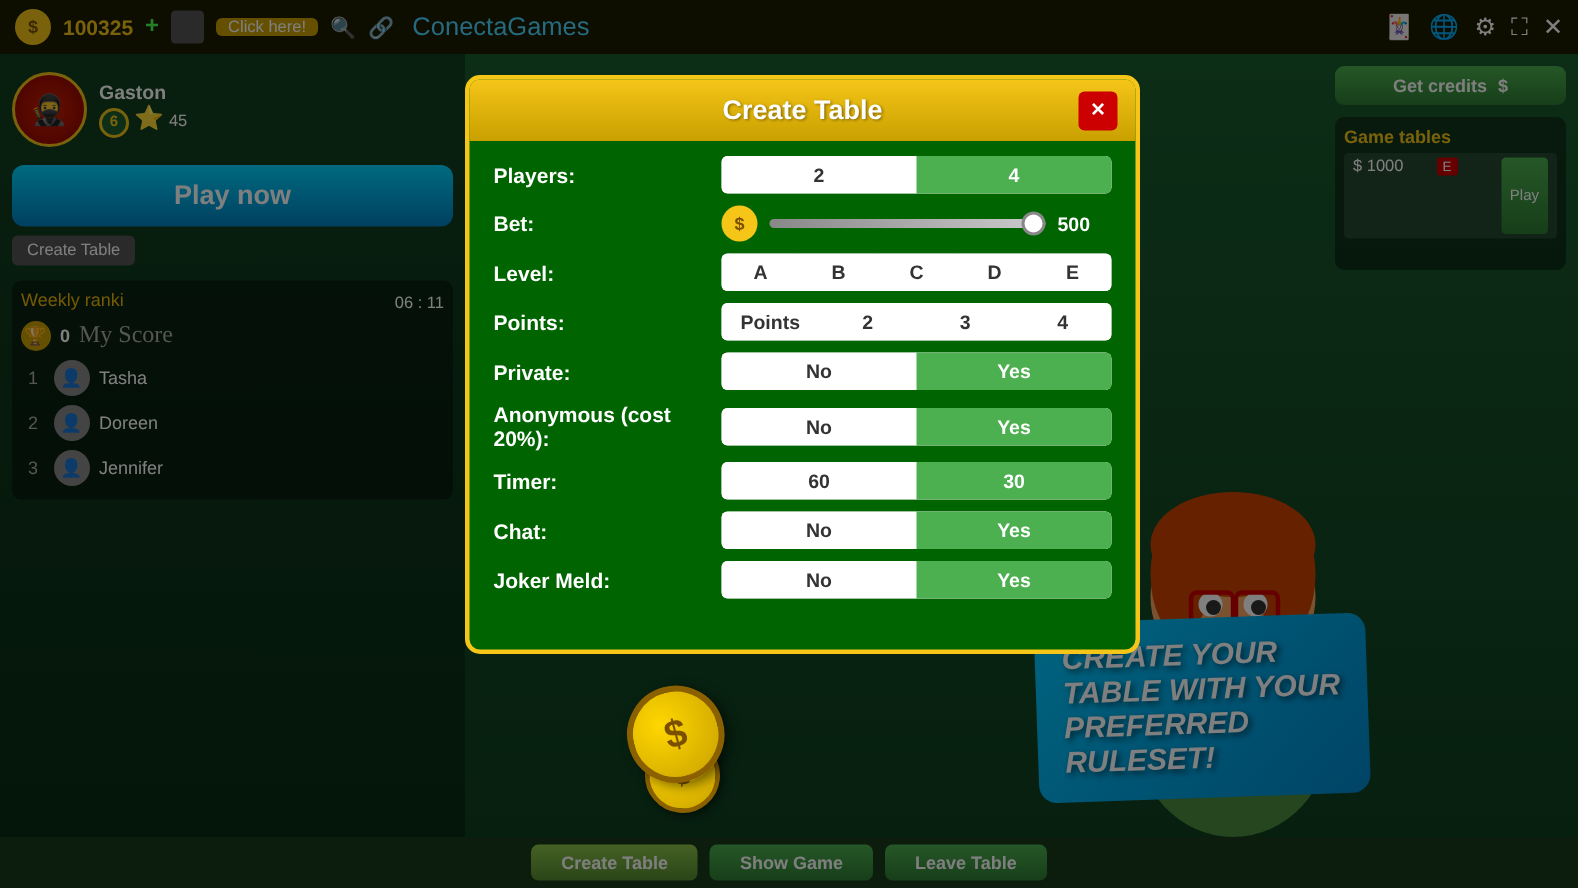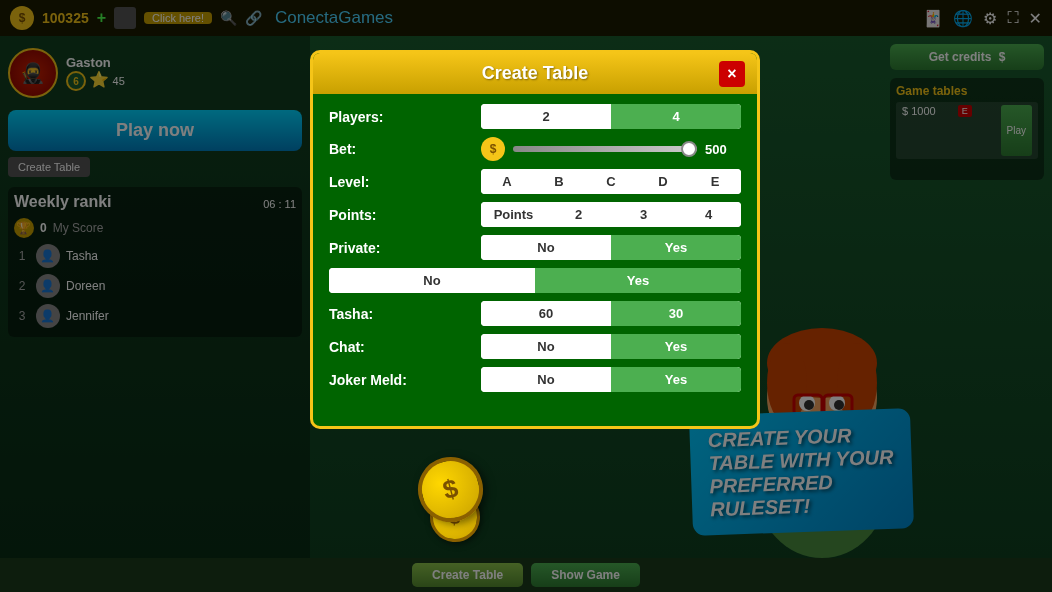--- a/index.html
+++ b/index.html
@@ -119,23 +119,23 @@
     }
 
     
     .weekly-ranking {
       background: rgba(0,0,0,0.4);
       border-radius: 6px;
       padding: 6px;
       margin-top: 8px;
     }
     .ranking-title {
-      color: #ffffff;
-      font-weight: bold;
-      font-size: 16px;
+      color: #eab308;
+      font-weight: normal;
+      font-size: 12px;
       margin-bottom: 4px;
     }
     .ranking-timer {
       color: #fff; font-size: 11px;
     }
     .ranking-row {
       display: flex; align-items: center; gap: 6px;
       padding: 3px 0; color: #fff; font-size: 12px;
     }
     .rank-num { width: 16px; text-align: center; color: #aaa; }
@@ -412,21 +412,21 @@
   <div class="create-table-btn-small">Create Table</div>
 
   <div class="weekly-ranking">
     <div style="display:flex;justify-content:space-between;align-items:center;">
       <span class="ranking-title">Weekly ranki</span>
       <span class="ranking-timer">06 : 11</span>
     </div>
     <div class="ranking-row">
       <div style="width:20px;height:20px;background:#c8a000;border-radius:50%;display:flex;align-items:center;justify-content:center;">🏆</div>
       <span style="color:#fff;font-size:12px;font-weight:bold;">0</span>
-      <span style="color:#aaa;font-size:12px;">My Score</span>
+      <span style="color:#aaa;font-size:16px;font-family:Liberation Serif, serif;">My Score</span>
     </div>
     <div class="ranking-row">
       <span class="rank-num">1</span>
       <div class="rank-avatar" style="background:#888;border-radius:50%;display:flex;align-items:center;justify-content:center;font-size:12px;">👤</div>
       <span>Tasha</span>
     </div>
     <div class="ranking-row">
       <span class="rank-num">2</span>
       <div class="rank-avatar" style="background:#888;border-radius:50%;display:flex;align-items:center;justify-content:center;font-size:12px;">👤</div>
       <span>Doreen</span>
@@ -551,28 +551,29 @@
 
     <div class="form-row">
       <span class="form-label">Private:</span>
       <div class="toggle-group">
         <button class="toggle-btn">No</button>
         <button class="toggle-btn active">Yes</button>
       </div>
     </div>
 
     <div class="form-row">
+      <span class="form-label">Anonymous (cost 20%):</span>
       <div class="toggle-group">
         <button class="toggle-btn">No</button>
         <button class="toggle-btn active">Yes</button>
       </div>
     </div>
 
     <div class="form-row">
-      <span class="form-label">Tasha:</span>
+      <span class="form-label">Timer:</span>
       <div class="toggle-group">
         <button class="toggle-btn">60</button>
         <button class="toggle-btn active">30</button>
       </div>
     </div>
 
     <div class="form-row">
       <span class="form-label">Chat:</span>
       <div class="toggle-group">
         <button class="toggle-btn">No</button>
@@ -587,13 +588,14 @@
         <button class="toggle-btn active">Yes</button>
       </div>
     </div>
 
   </div>
 </div>
 
 <div class="bottom-bar">
   <div class="bottom-btn active">Create Table</div>
   <div class="bottom-btn">Show Game</div>
+  <div class="bottom-btn">Leave Table</div>
 </div>
 
 </body></html>

